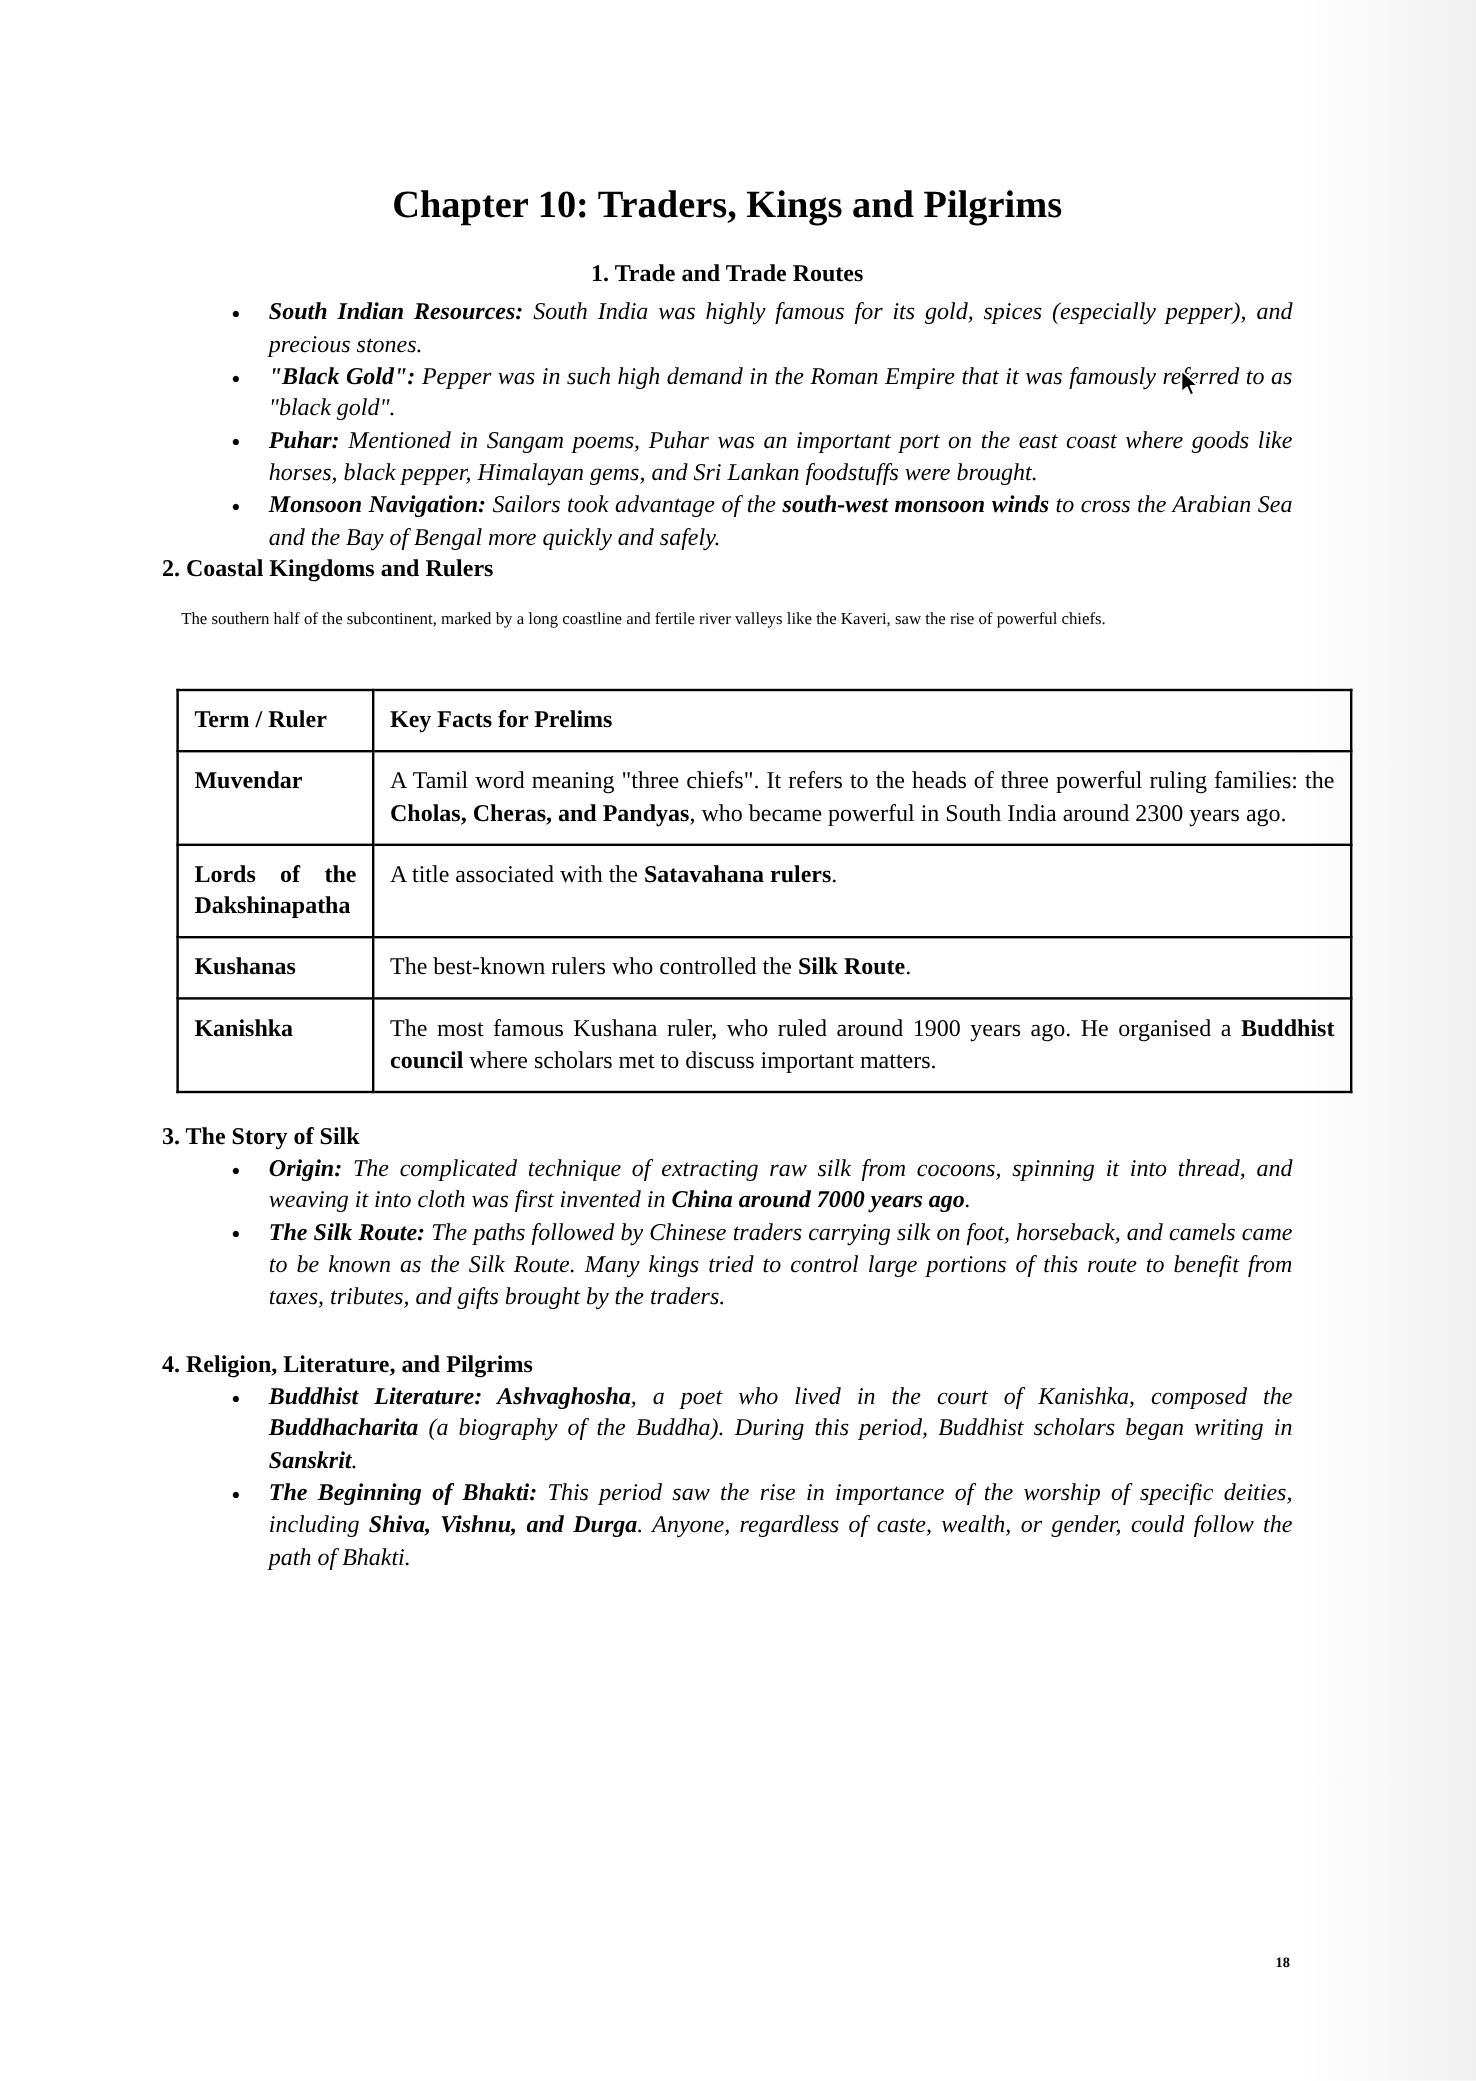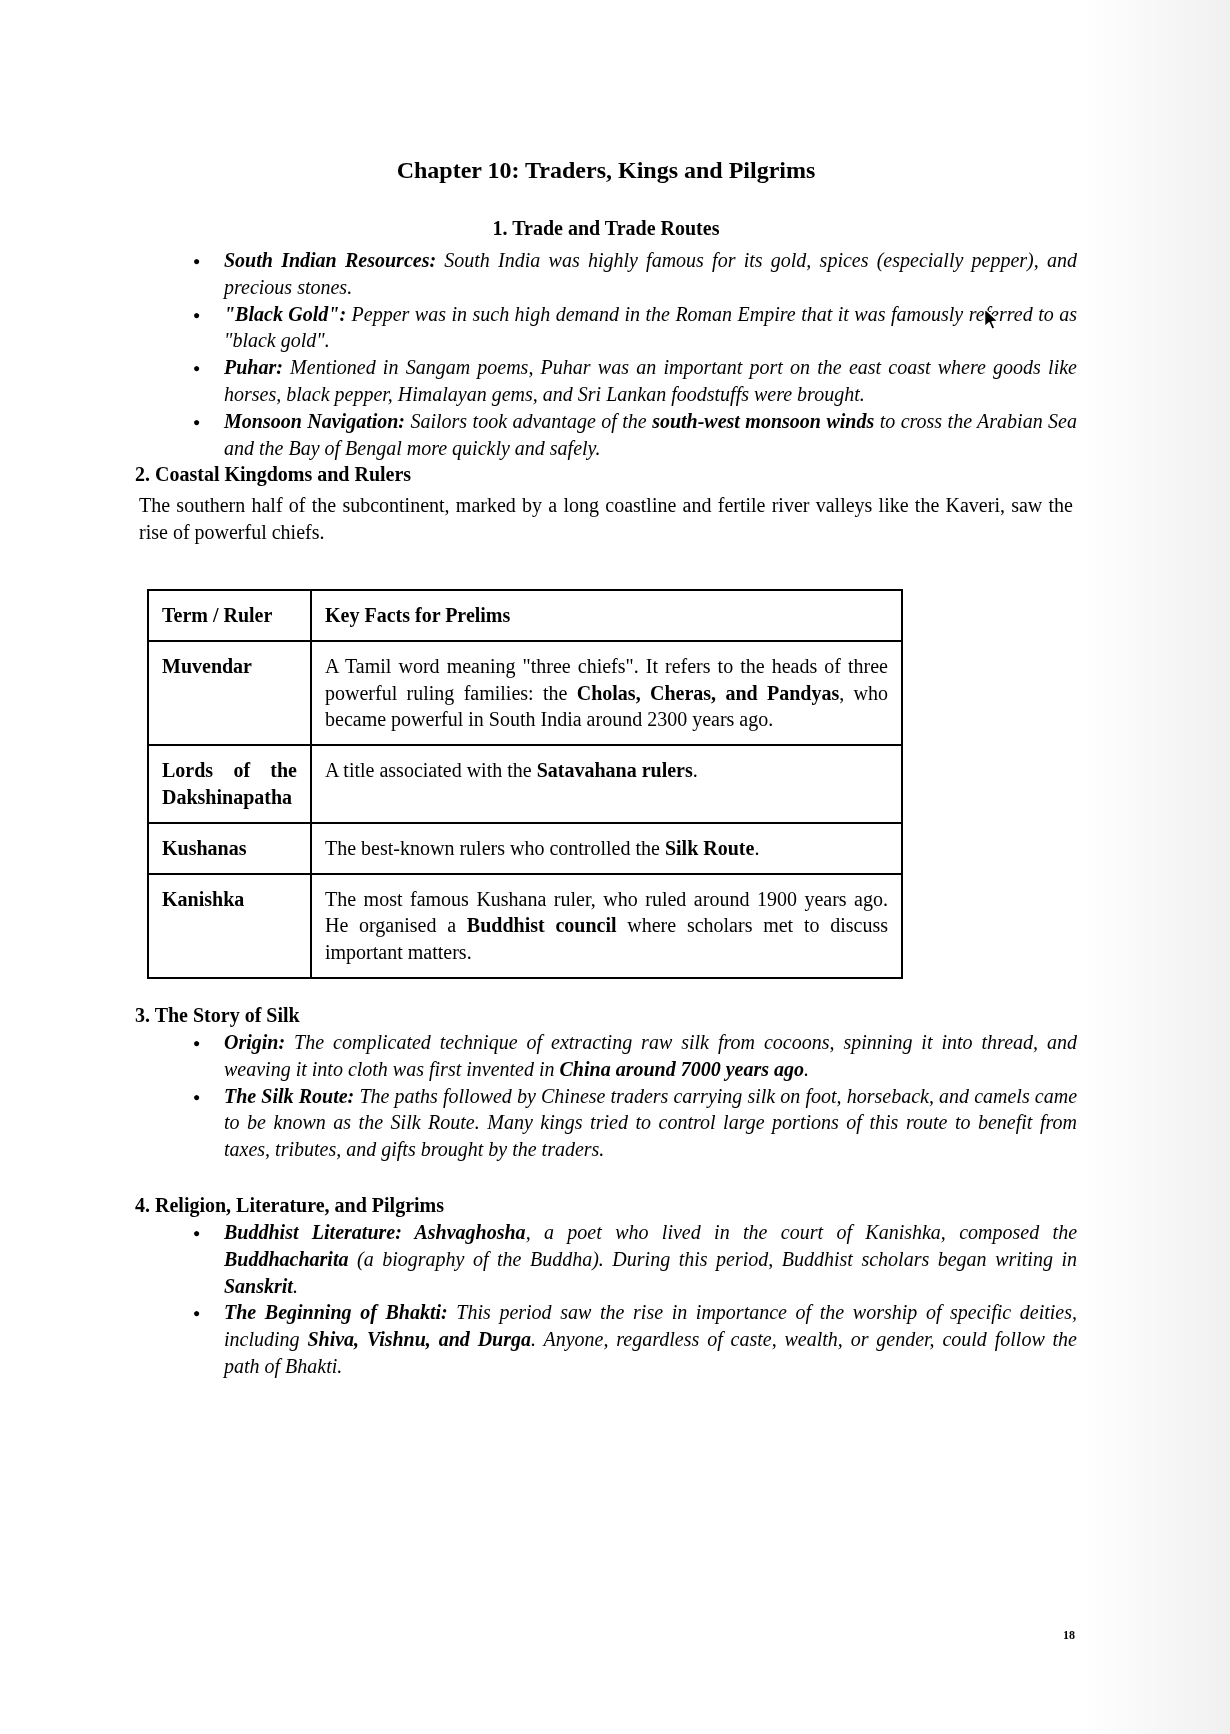--- a/index.html
+++ b/index.html
@@ -14,46 +14,46 @@
   .edge-shade {
     position:absolute; top:0; right:0; bottom:0; width:150px;
     background:linear-gradient(to right, rgba(0,0,0,0) 0%, rgba(0,0,0,0.06) 100%);
     pointer-events:none;
   }
   .doc {
     padding:150px 153px 0 135px; 
   }
   .doc-title {
     margin:0; text-align:center;
-    font-size:24px; font-weight:bold; line-height:40px;
+    font-size:32px; font-weight:bold; line-height:40px;
   }
   .sec-heading {
     margin:0; font-size:20px; font-weight:bold; line-height:27px;
   }
   .h0 { margin-top:25px;text-align:center; }
   .h1 { margin-top:0; }
   .h3 { margin-top:23px; }
   .h4 { margin-top:29px; }
   .para {
-    margin:4px; font-size:20px; line-height:26.8px; text-align:justify;
+    margin:16px; font-size:14px; line-height:26.8px; text-align:justify;
   }
   ul.bullets {
     list-style:none; margin:0; padding:0 0 0 89px;
     font-size:20px; line-height:26.8px; text-align:justify;
   }
   ul.s0 { margin-top:5px; }
   li.bullet { position:relative;font-style:italic; }
   li.bullet::before {
     content:"●";
     position:absolute; left:-31px; top:1px;
     font-size:12px; line-height:26.8px;
   }
   table.facts-table {
     border-collapse:collapse;
-    width:756px;
+    width:980px;
     margin:43px 0 0 12px;
     table-layout:fixed;
   }
   table.facts-table th, table.facts-table td {
     border:2px solid #000;
     vertical-align:top;
     padding:11px 13px;
     font-size:20px; line-height:26.8px;
   }
   table.facts-table th {

